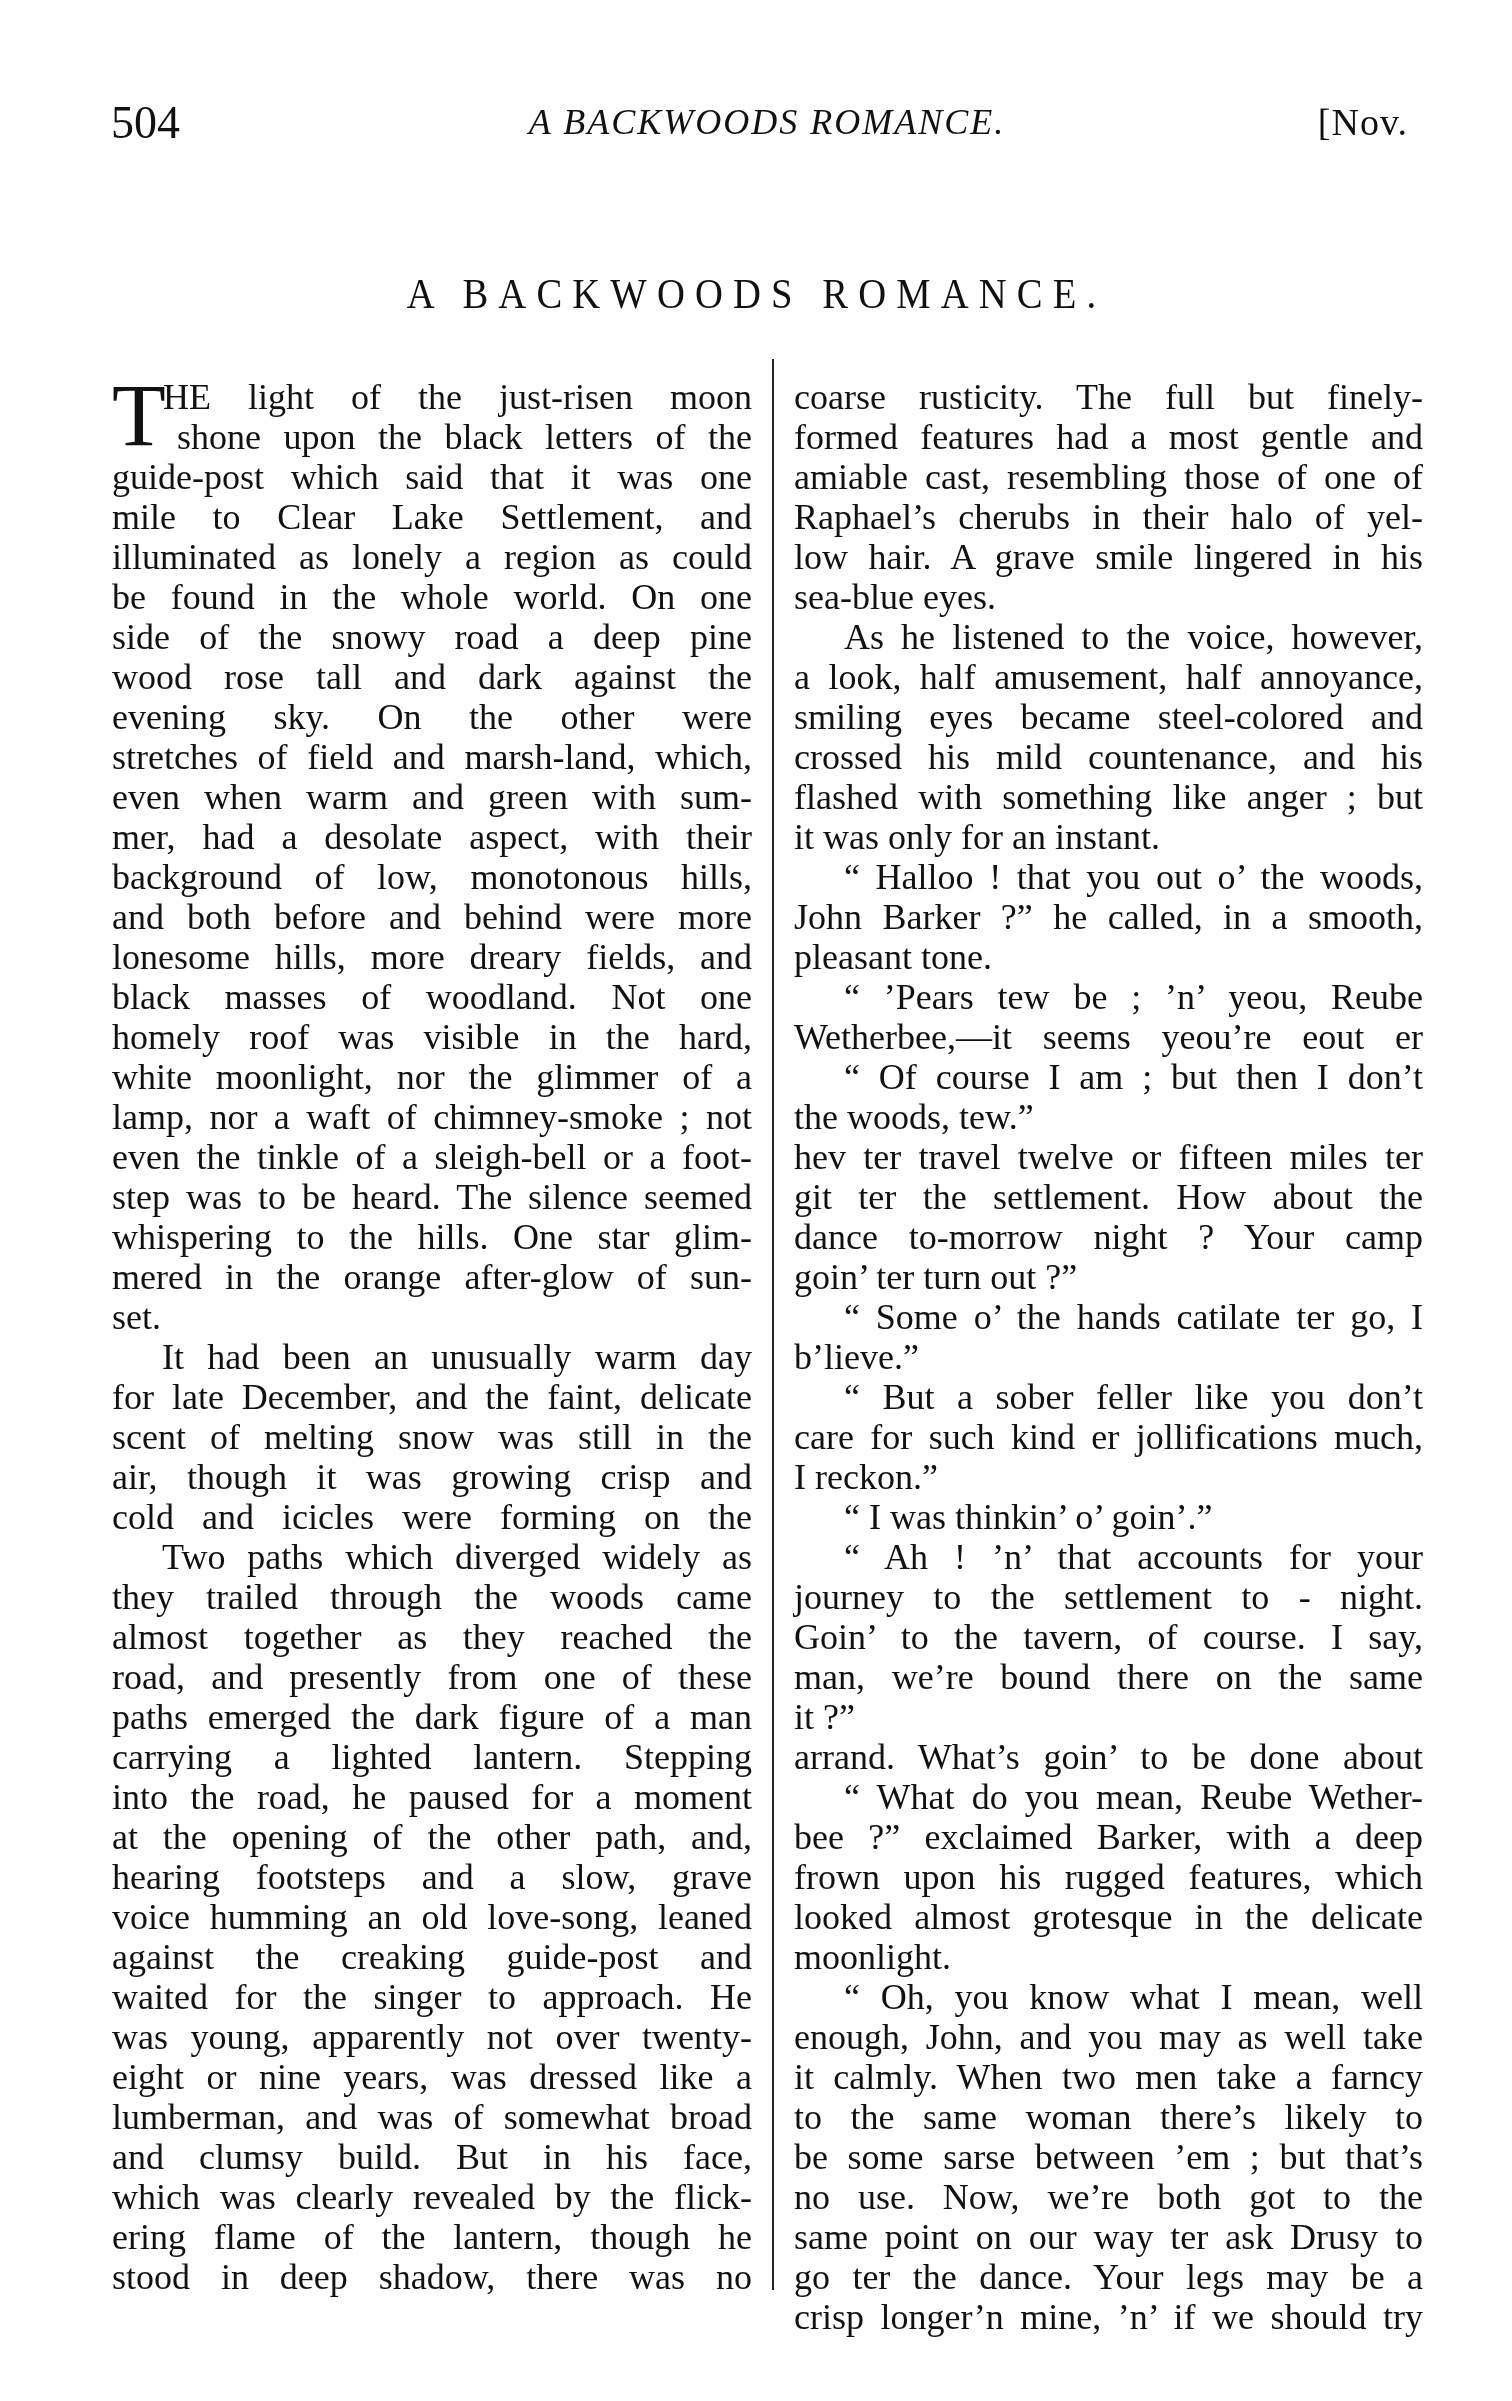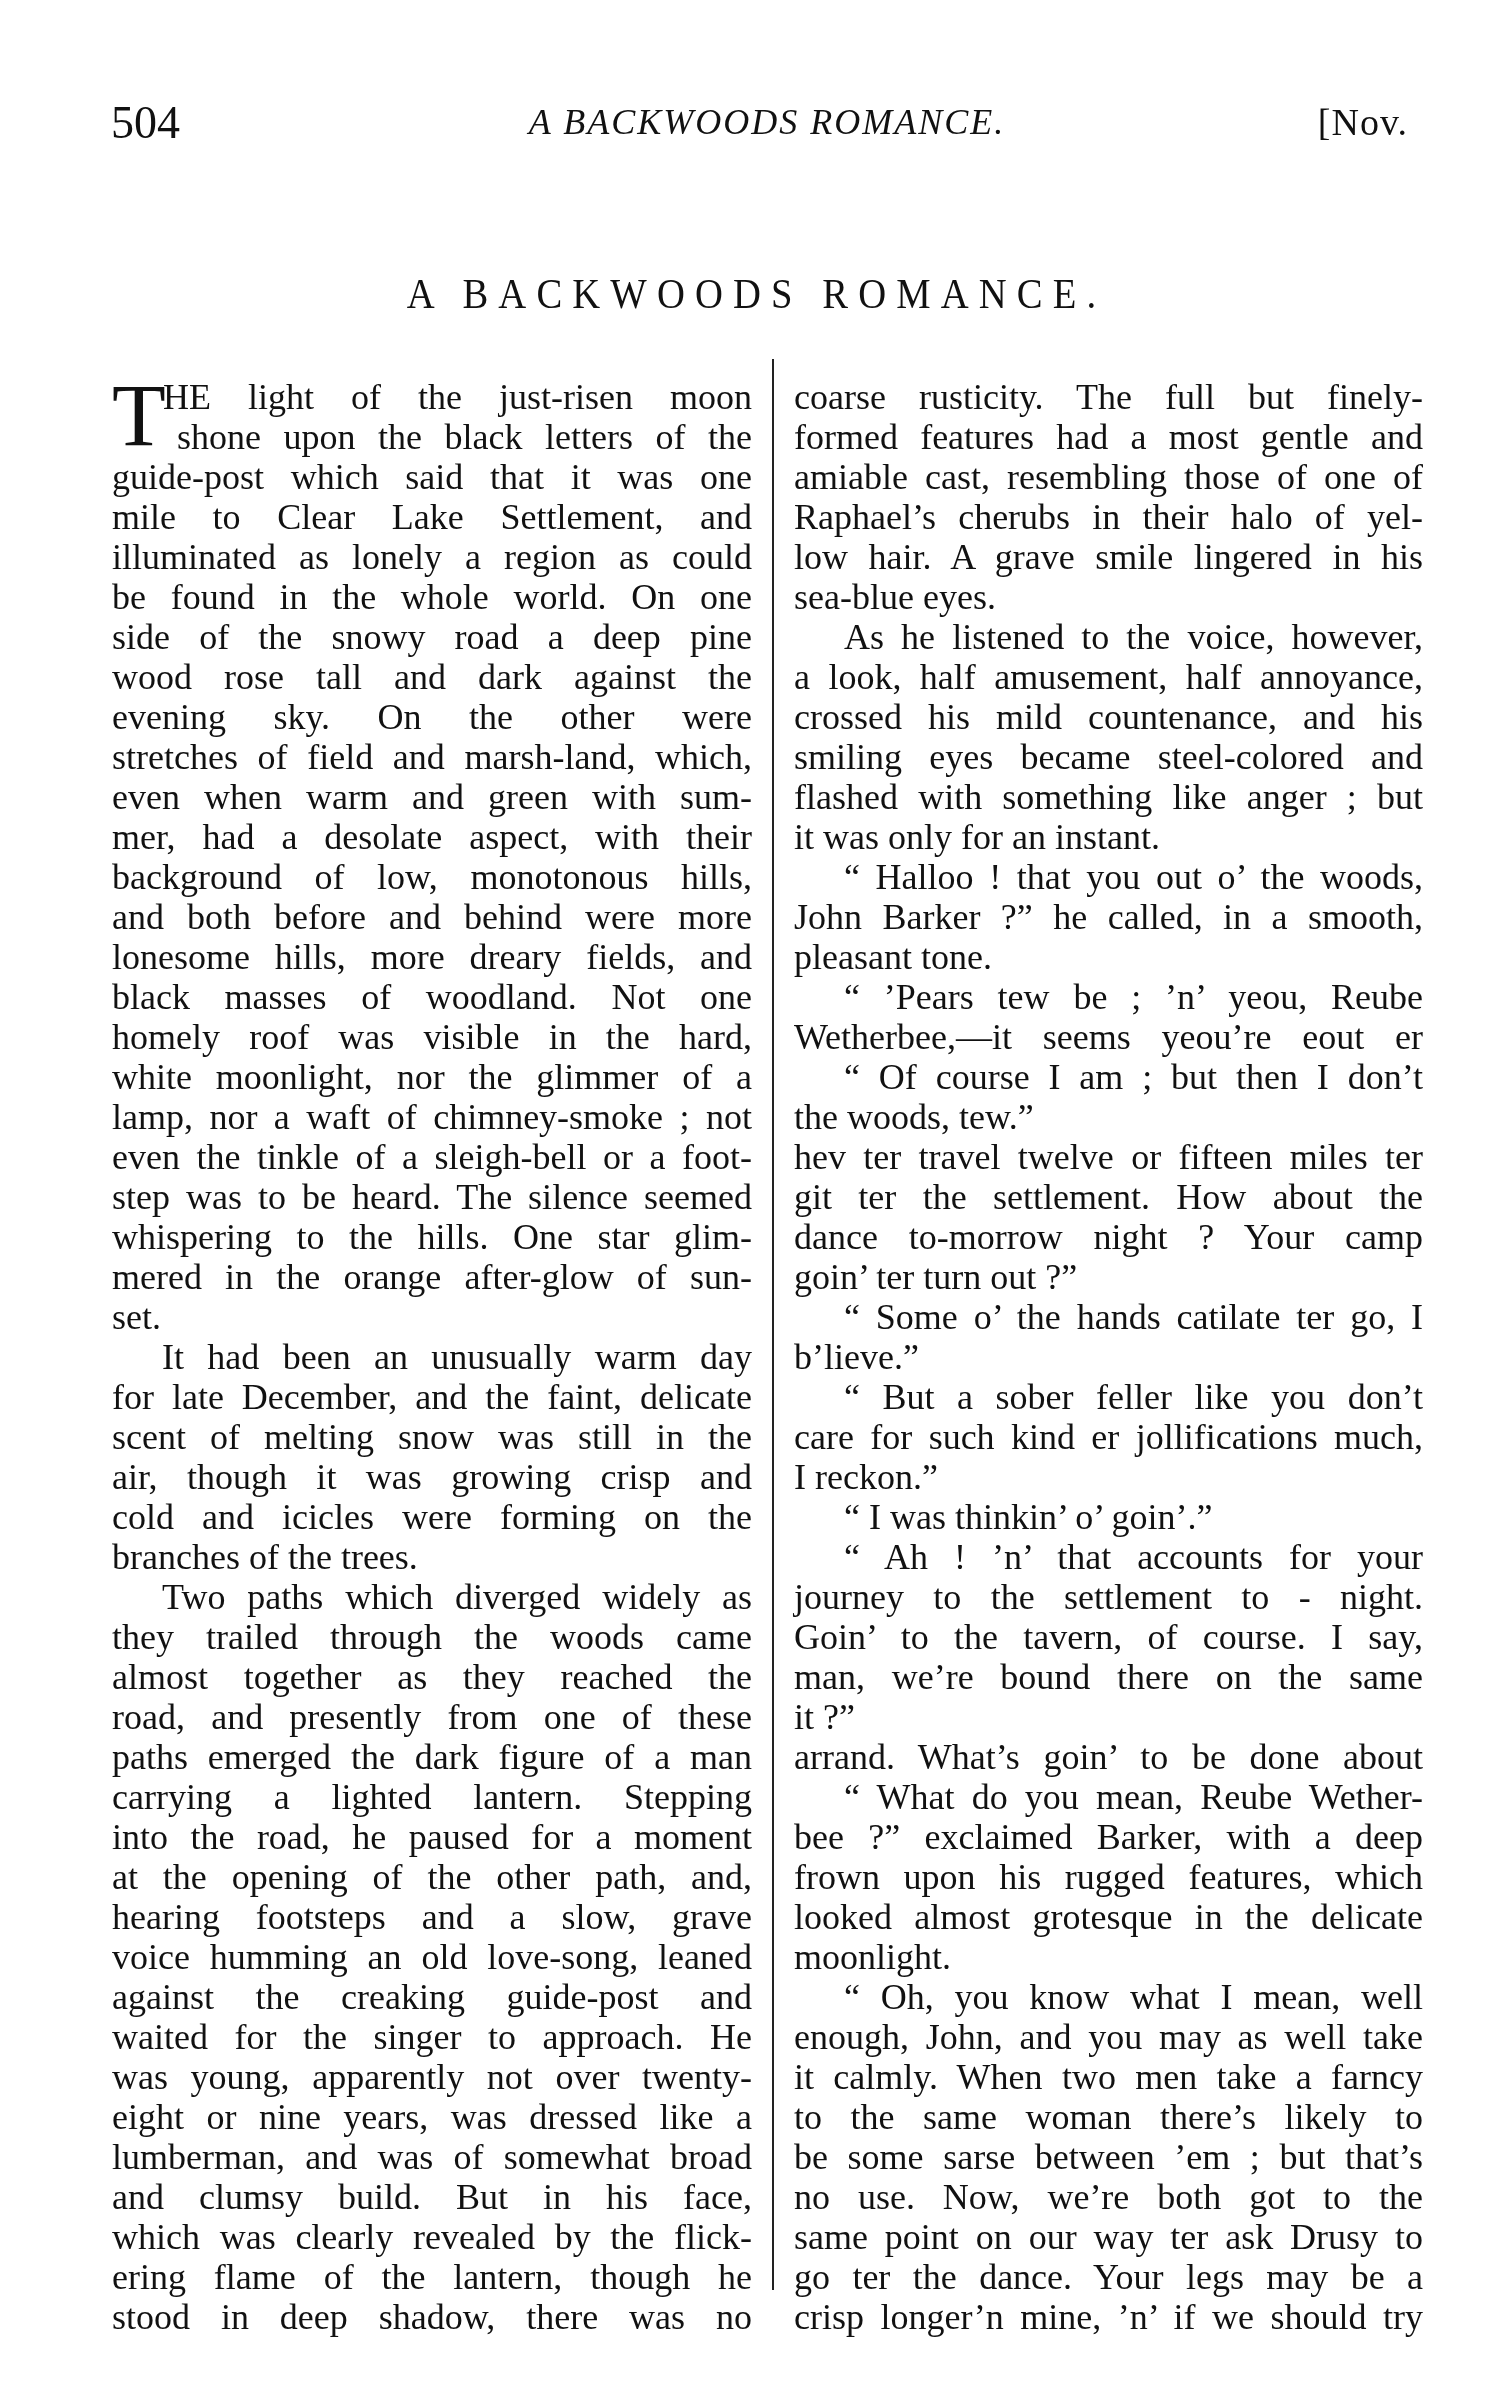--- a/index.html
+++ b/index.html
@@ -55,21 +55,20 @@
     <span class="line">even the tinkle of a sleigh-bell or a foot-</span>
     <span class="line">step was to be heard. The silence seemed</span>
     <span class="line">whispering to the hills. One star glim-</span>
     <span class="line">mered in the orange after-glow of sun-</span>
     <span class="line last">set.</span>
     <span class="line indent">It had been an unusually warm day</span>
     <span class="line">for late December, and the faint, delicate</span>
     <span class="line">scent of melting snow was still in the</span>
     <span class="line">air, though it was growing crisp and</span>
     <span class="line">cold and icicles were forming on the</span>
-    <span class="line last">branches of the trees.</span>
     <span class="line indent">Two paths which diverged widely as</span>
     <span class="line">they trailed through the woods came</span>
     <span class="line">almost together as they reached the</span>
     <span class="line">road, and presently from one of these</span>
     <span class="line">paths emerged the dark figure of a man</span>
     <span class="line">carrying a lighted lantern. Stepping</span>
     <span class="line">into the road, he paused for a moment</span>
     <span class="line">at the opening of the other path, and,</span>
     <span class="line">hearing footsteps and a slow, grave</span>
     <span class="line">voice humming an old love-song, leaned</span>
@@ -88,22 +87,22 @@
 
 <div class="column col-right serif" id="col-right">
     <span class="line">coarse rusticity. The full but finely-</span>
     <span class="line">formed features had a most gentle and</span>
     <span class="line">amiable cast, resembling those of one of</span>
     <span class="line">Raphael’s cherubs in their halo of yel-</span>
     <span class="line">low hair. A grave smile lingered in his</span>
     <span class="line last">sea-blue eyes.</span>
     <span class="line indent">As he listened to the voice, however,</span>
     <span class="line">a look, half amusement, half annoyance,</span>
+    <span class="line">smiling eyes became steel-colored and</span>
     <span class="line">crossed his mild countenance, and his</span>
-    <span class="line">smiling eyes became steel-colored and</span>
     <span class="line">flashed with something like anger ; but</span>
     <span class="line last">it was only for an instant.</span>
     <span class="line indent">“ Halloo ! that you out o’ the woods,</span>
     <span class="line">John Barker ?” he called, in a smooth,</span>
     <span class="line last">pleasant tone.</span>
     <span class="line indent">“ ’Pears tew be ; ’n’ yeou, Reube</span>
     <span class="line">Wetherbee,—it seems yeou’re eout er</span>
     <span class="line indent">“ Of course I am ; but then I don’t</span>
     <span class="line last">the woods, tew.”</span>
     <span class="line">hev ter travel twelve or fifteen miles ter</span>

